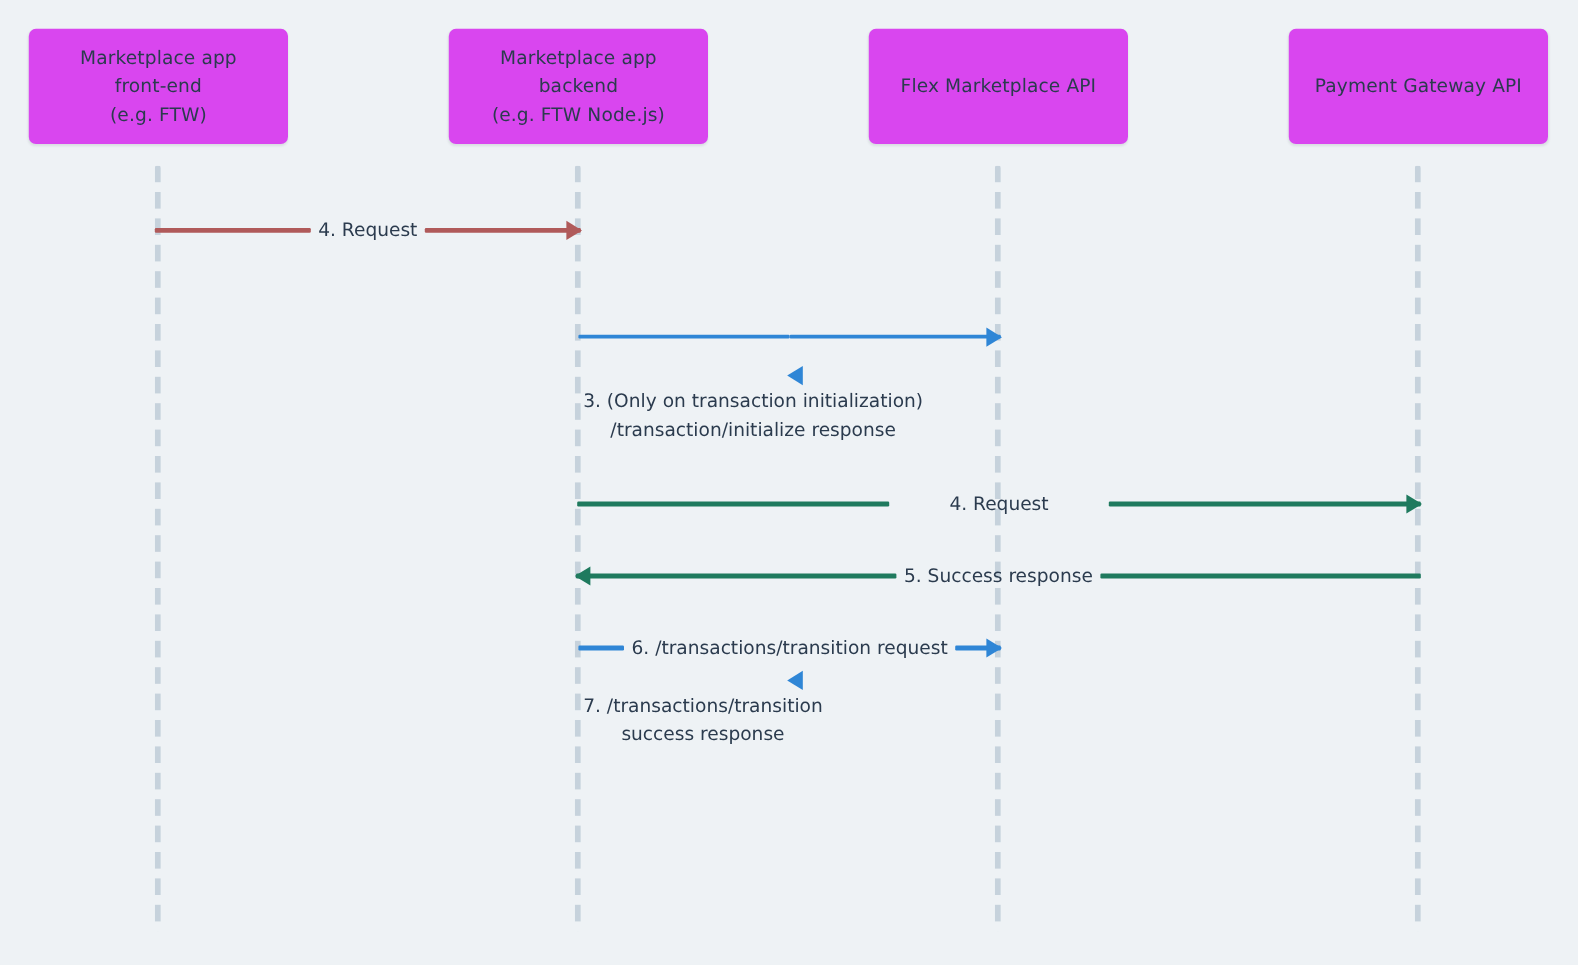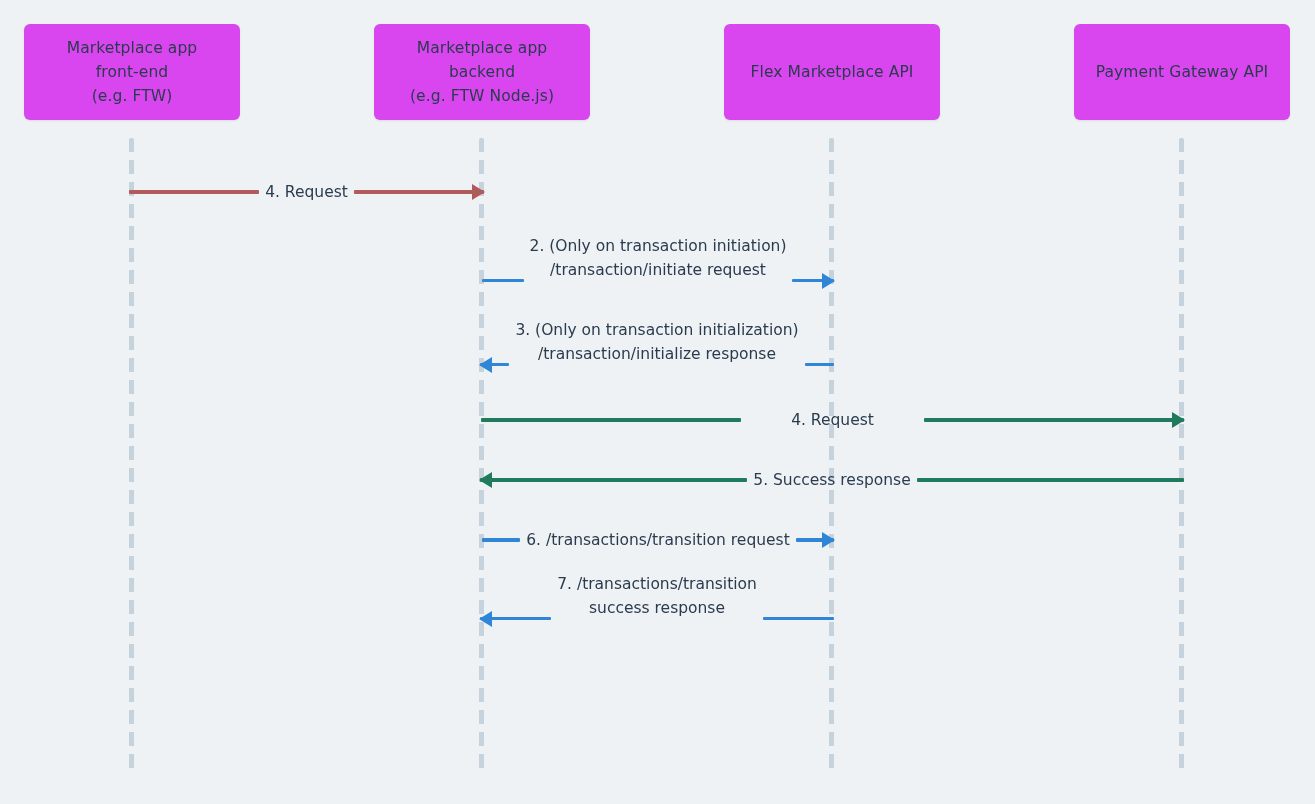--- a/index.html
+++ b/index.html
@@ -142,29 +142,27 @@
     <div class="seg">
       <div class="rule" style="background:#b05a5a;"></div>
       <div class="arrowhead right" style="border-left-color:#b05a5a;"></div>
     </div>
   </div>
 
   <div class="msg two-line" style="left:482px; top:234px; width:352px;">
     <div class="seg">
       <div class="rule" style="background:#2f86d6;"></div>
     </div>
-    <div class="label">2. (Only on transaction initiation)
-/transaction/initiate request</div>
     <div class="seg">
       <div class="rule" style="background:#2f86d6;"></div>
       <div class="arrowhead right" style="border-left-color:#2f86d6;"></div>
     </div>
   </div>
 
-  <div class="msg two-line" style="left:480px; top:318px; width:354px;">
+  <div class="msg two-line" style="left:480px; top:318px; width:354px;flex-direction:column;">
     <div class="seg">
       <div class="rule" style="background:#2f86d6;"></div>
       <div class="arrowhead left" style="border-right-color:#2f86d6;"></div>
     </div>
     <div class="label">3. (Only on transaction initialization)
 /transaction/initialize response</div>
     <div class="seg">
       <div class="rule" style="background:#2f86d6;"></div>
     </div>
   </div>
@@ -195,21 +193,21 @@
     <div class="seg">
       <div class="rule" style="background:#2f86d6;"></div>
     </div>
     <div class="label">6. /transactions/transition request</div>
     <div class="seg">
       <div class="rule" style="background:#2f86d6;"></div>
       <div class="arrowhead right" style="border-left-color:#2f86d6;"></div>
     </div>
   </div>
 
-  <div class="msg two-line" style="left:480px; top:572px; width:354px;">
+  <div class="msg two-line" style="left:480px; top:572px; width:354px;flex-direction:column;">
     <div class="seg">
       <div class="rule" style="background:#2f86d6;"></div>
       <div class="arrowhead left" style="border-right-color:#2f86d6;"></div>
     </div>
     <div class="label">7. /transactions/transition
 success response</div>
     <div class="seg">
       <div class="rule" style="background:#2f86d6;"></div>
     </div>
   </div>

